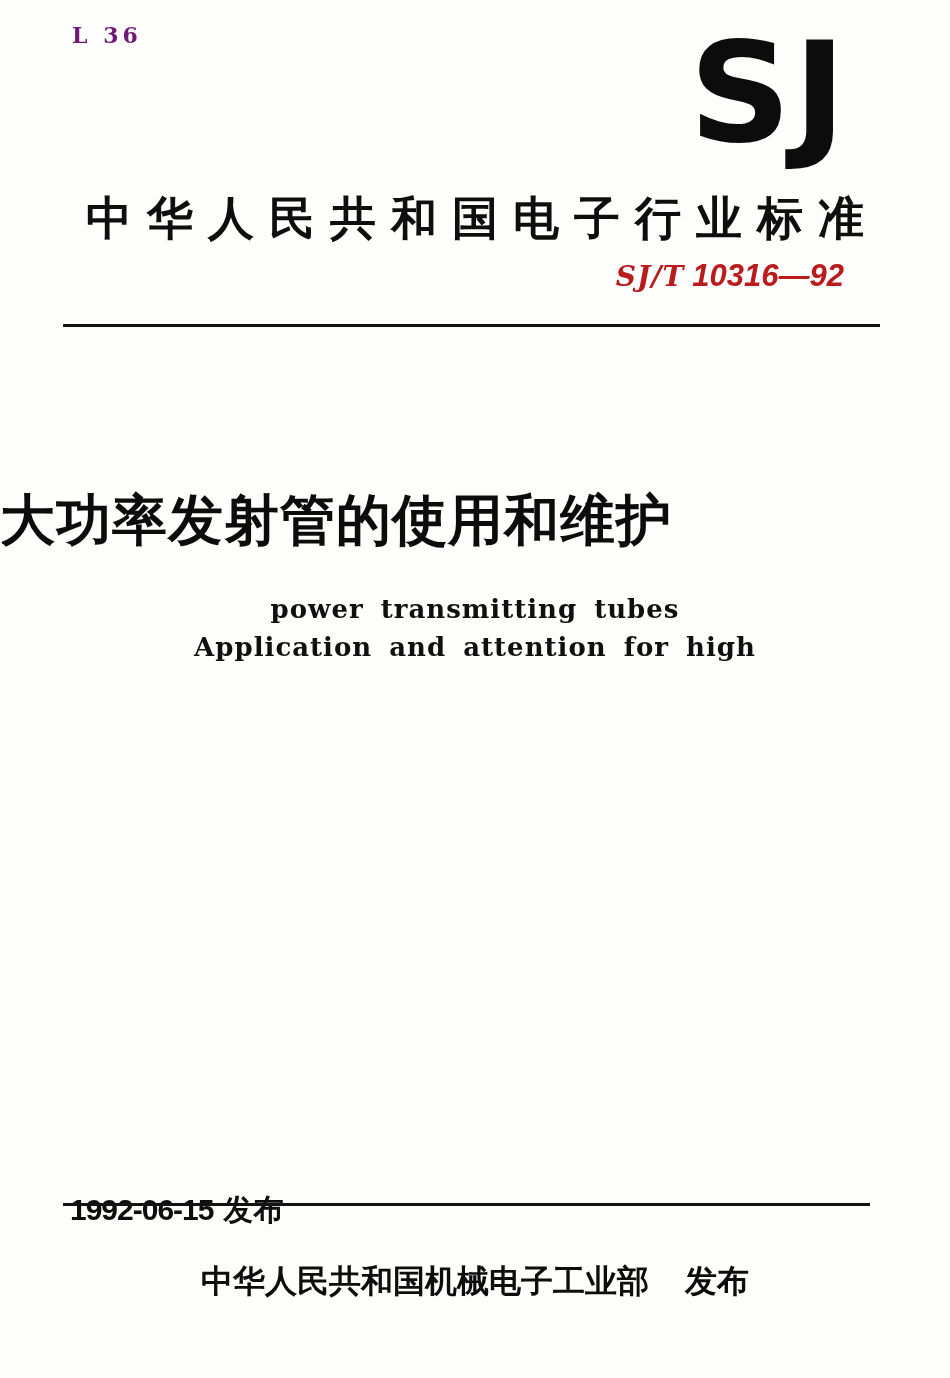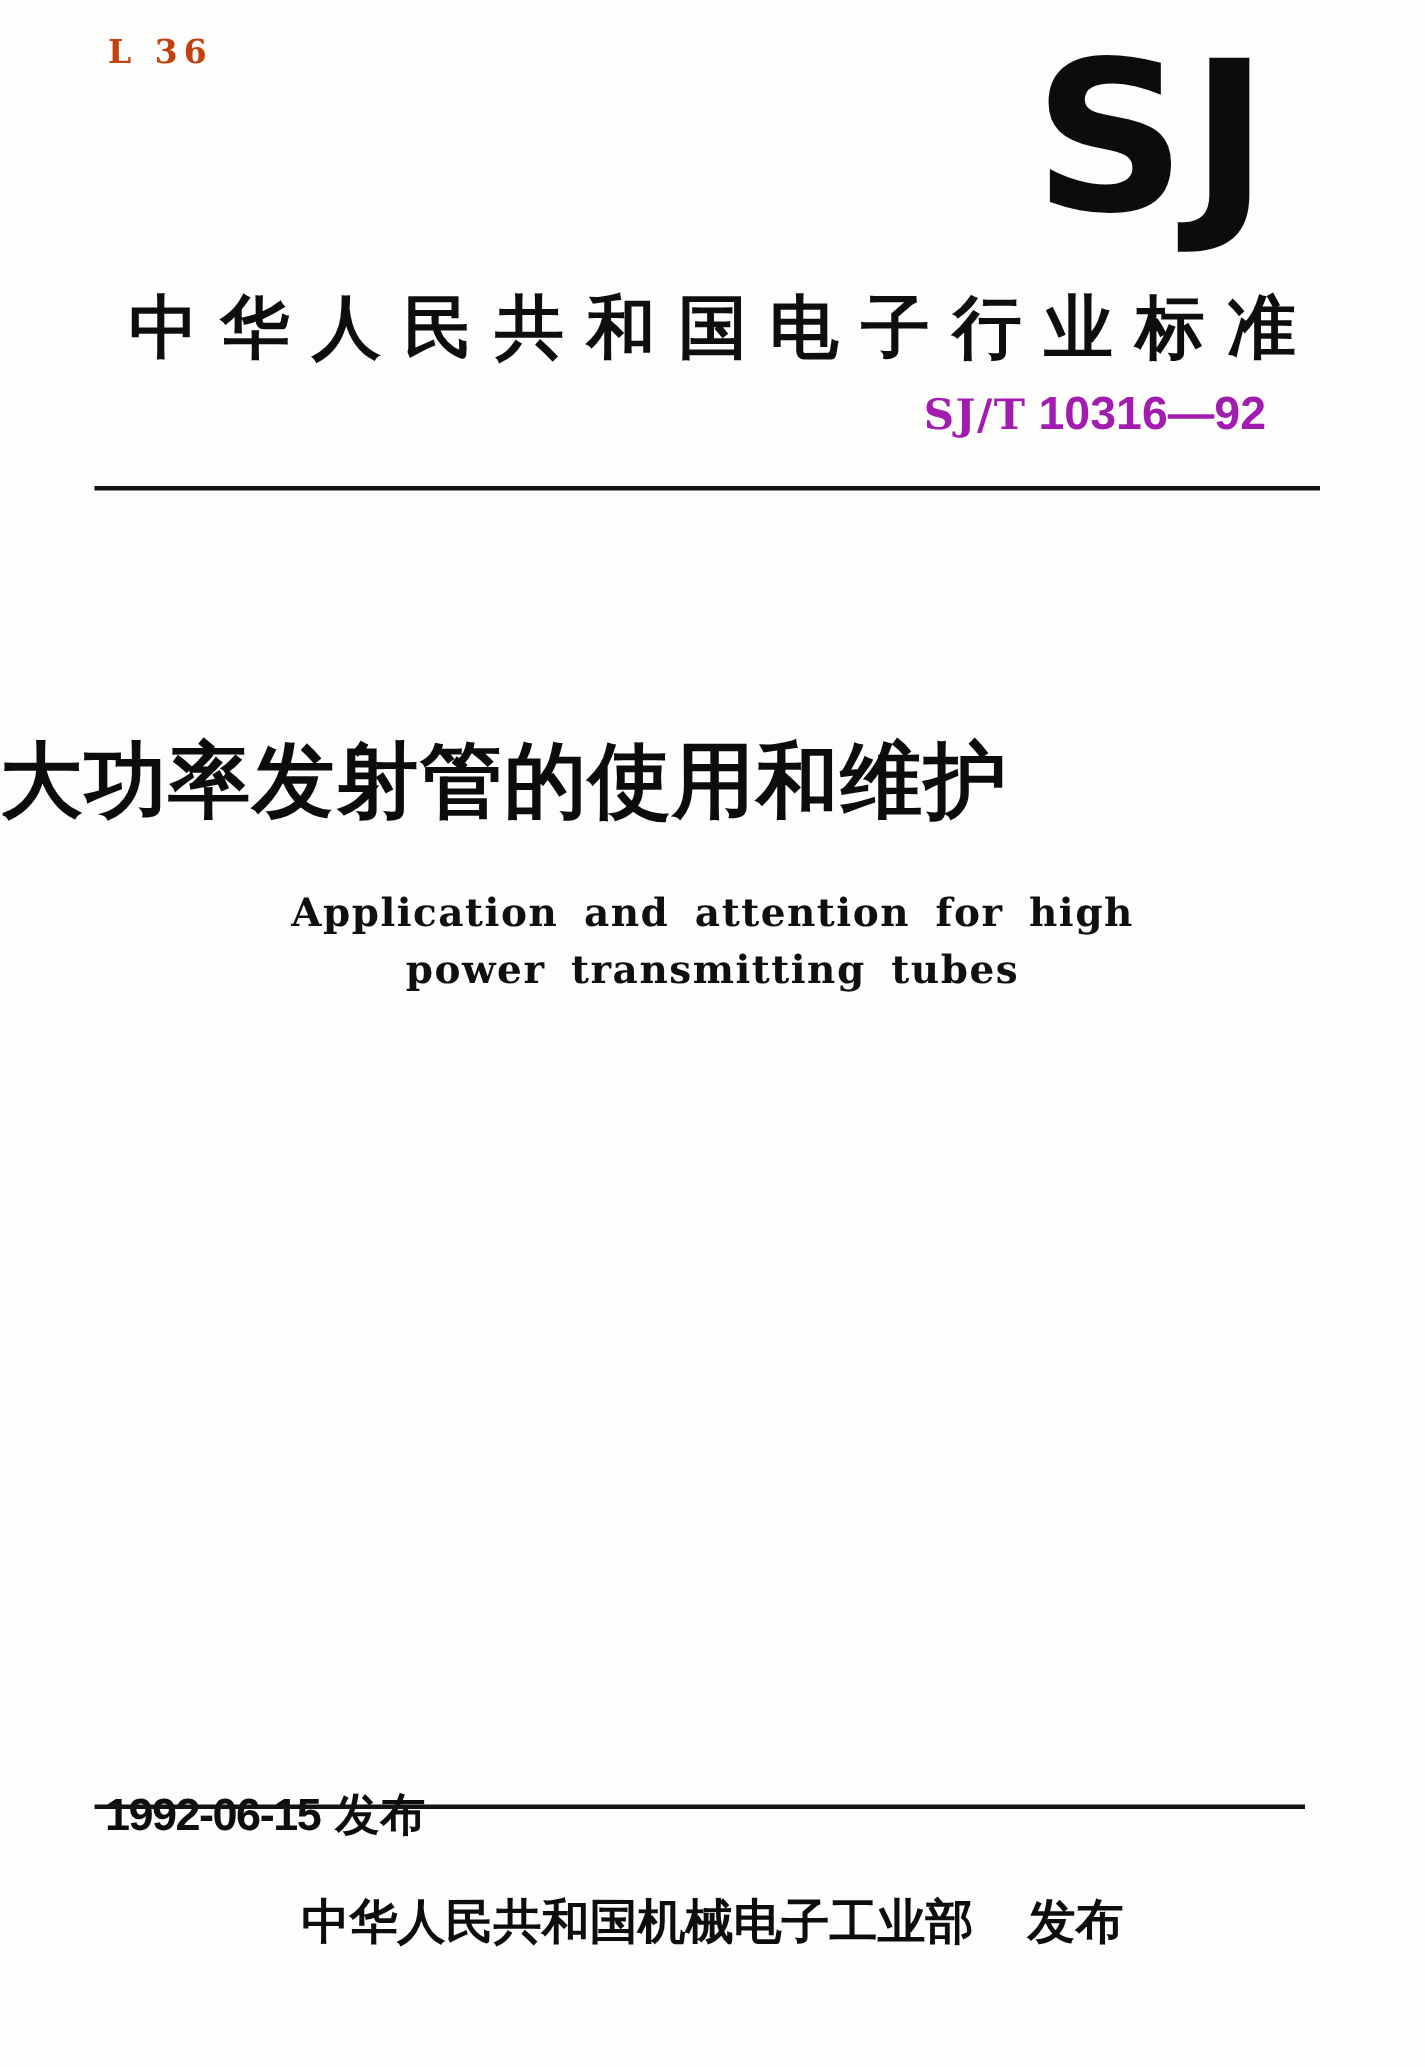--- a/index.html
+++ b/index.html
@@ -20,21 +20,21 @@
 
   
   .doc-class {
     position: absolute;
     left: 72px;
     top: 22px;
     font-family: "DejaVu Serif", "Liberation Serif", serif;
     font-weight: bold;
     font-size: 22px;
     letter-spacing: 4px;
-    color: #c2410c;
+    color: #701a75;
   }
 
   
   .sj-logo {
     position: absolute;
     top: 22px;
     right: 102px;
     font-family: "DejaVu Sans", sans-serif;
     font-weight: 900;
     font-size: 142px;
@@ -59,21 +59,22 @@
     white-space: nowrap;
     color: #0e0e0e;
   }
 
   
   .std-number {
     position: absolute;
     top: 258px;
     right: 106px;
     white-space: nowrap;
-    color: #a21caf;
+    color: #b91c1c;
+    font-style: italic;
   }
   .std-prefix {
     font-family: "DejaVu Serif", "Liberation Serif", serif;
     font-weight: bold;
     font-size: 28px;
     letter-spacing: 1px;
   }
   .std-code {
     font-family: "Liberation Sans", sans-serif;
     font-weight: bold;
@@ -181,22 +182,22 @@
 
   <div class="std-number">
     <span class="std-prefix">SJ/T</span><span class="std-code">10316—92</span>
   </div>
 
   <div class="rule rule-top"></div>
 
   <h1 class="title-cn">大功率发射管的使用和维护</h1>
 
   <div class="title-en">
+    <div>power transmitting tubes</div>
     <div>Application and attention for high</div>
-    <div>power transmitting tubes</div>
   </div>
 
   <div class="date date-left">
     <span class="date-num">1992-06-15</span><span class="date-label">发布</span>
   </div>
 
 
   <div class="rule rule-bottom"></div>
 
   <div class="issuer-line">

